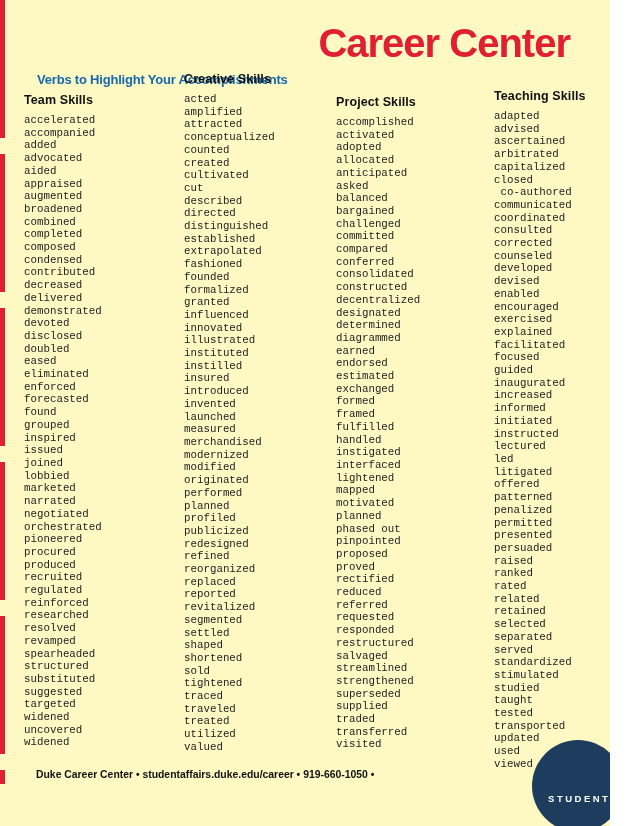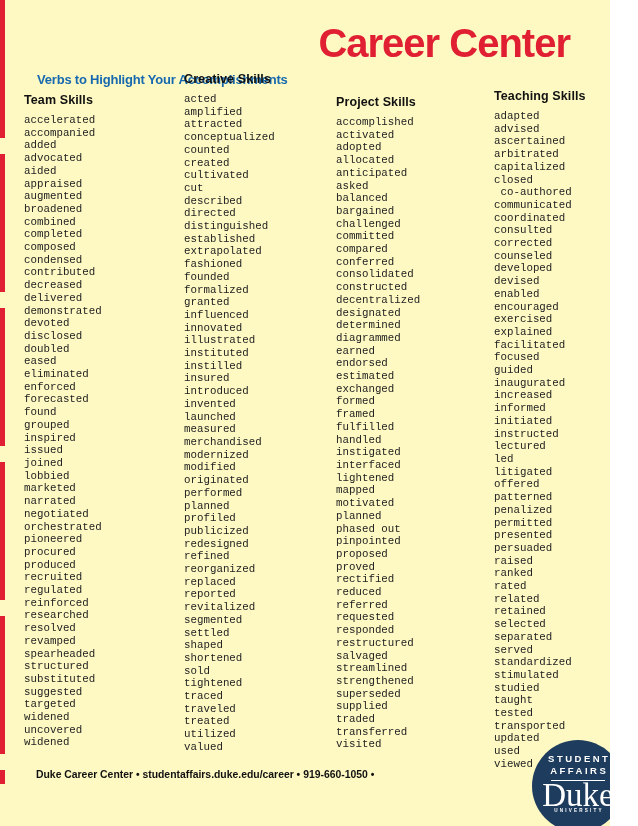--- a/index.html
+++ b/index.html
@@ -50,21 +50,21 @@
   .logo-circle{
     position:absolute;left:532px;top:740px;
     width:92px;height:92px;border-radius:50%;
     background:#1e3c5e;
     display:flex;flex-direction:column;align-items:center;
     padding-top:13px;box-sizing:border-box;
     color:#ffffff;text-align:center;
   }
   .logo-sa{
     font-size:9.5px;line-height:11.5px;font-weight:bold;
-    letter-spacing:2.5px;text-indent:2.5px;
+    letter-spacing:2.5px;text-indent:2.5px;margin-top:40px;
   }
   .logo-divider{width:54px;height:1px;background:#ffffff;margin:4px 0 0 0;border:0;}
   .logo-duke{
     font-family:"Liberation Serif",serif;
     font-size:33px;line-height:26px;font-weight:normal;margin-top:1px;
   }
   .logo-univ{
     font-size:4.6px;line-height:6px;letter-spacing:2.2px;text-indent:2.2px;
     font-weight:bold;
   }

